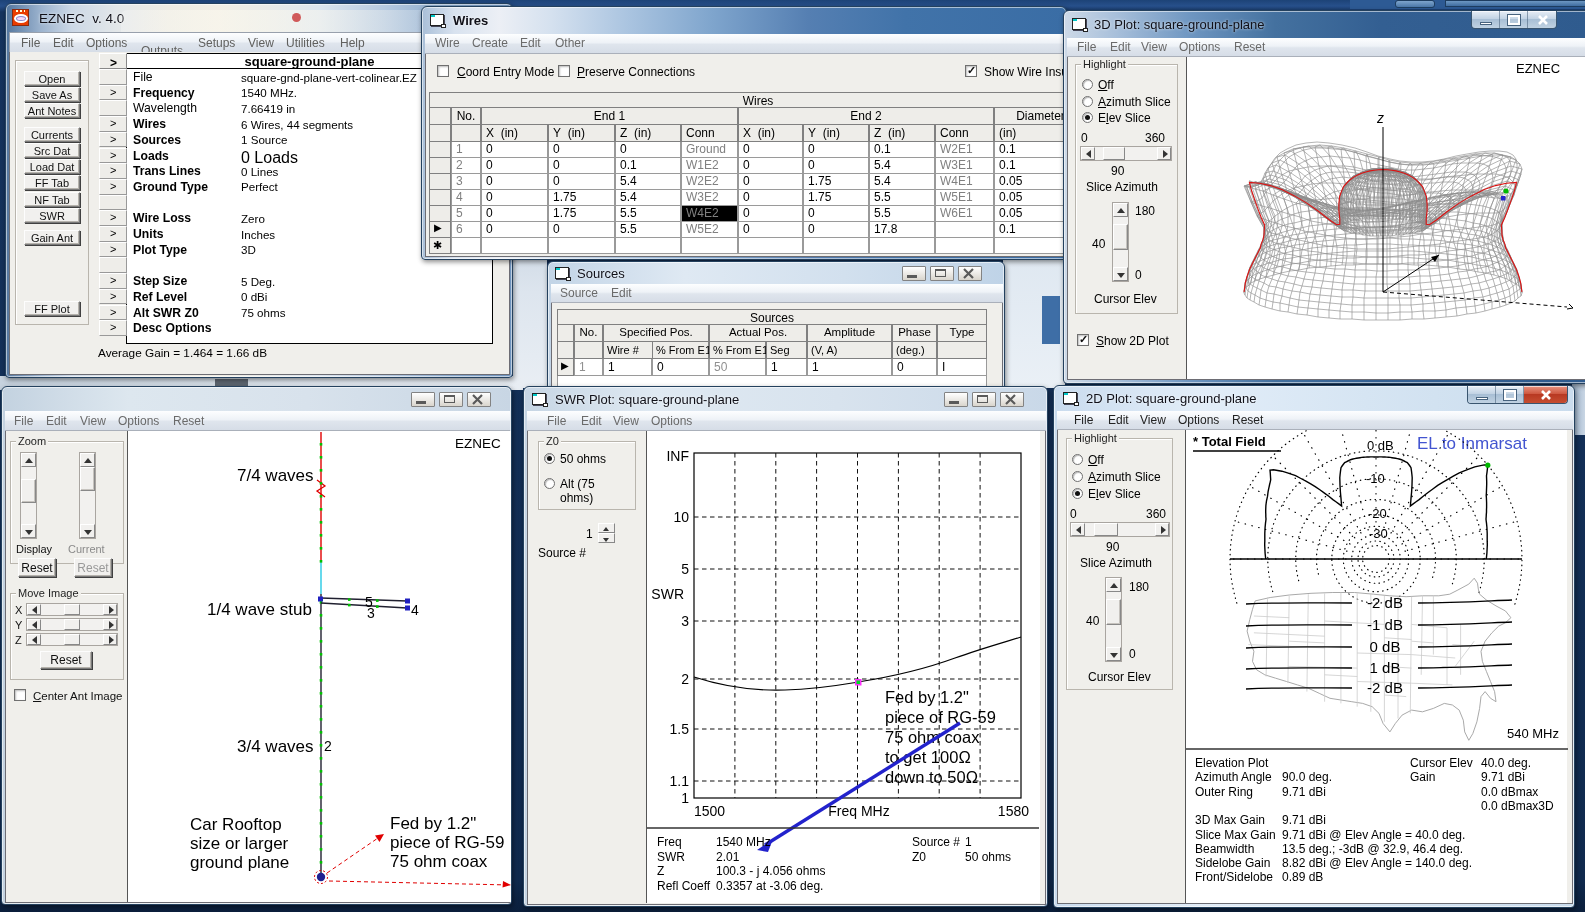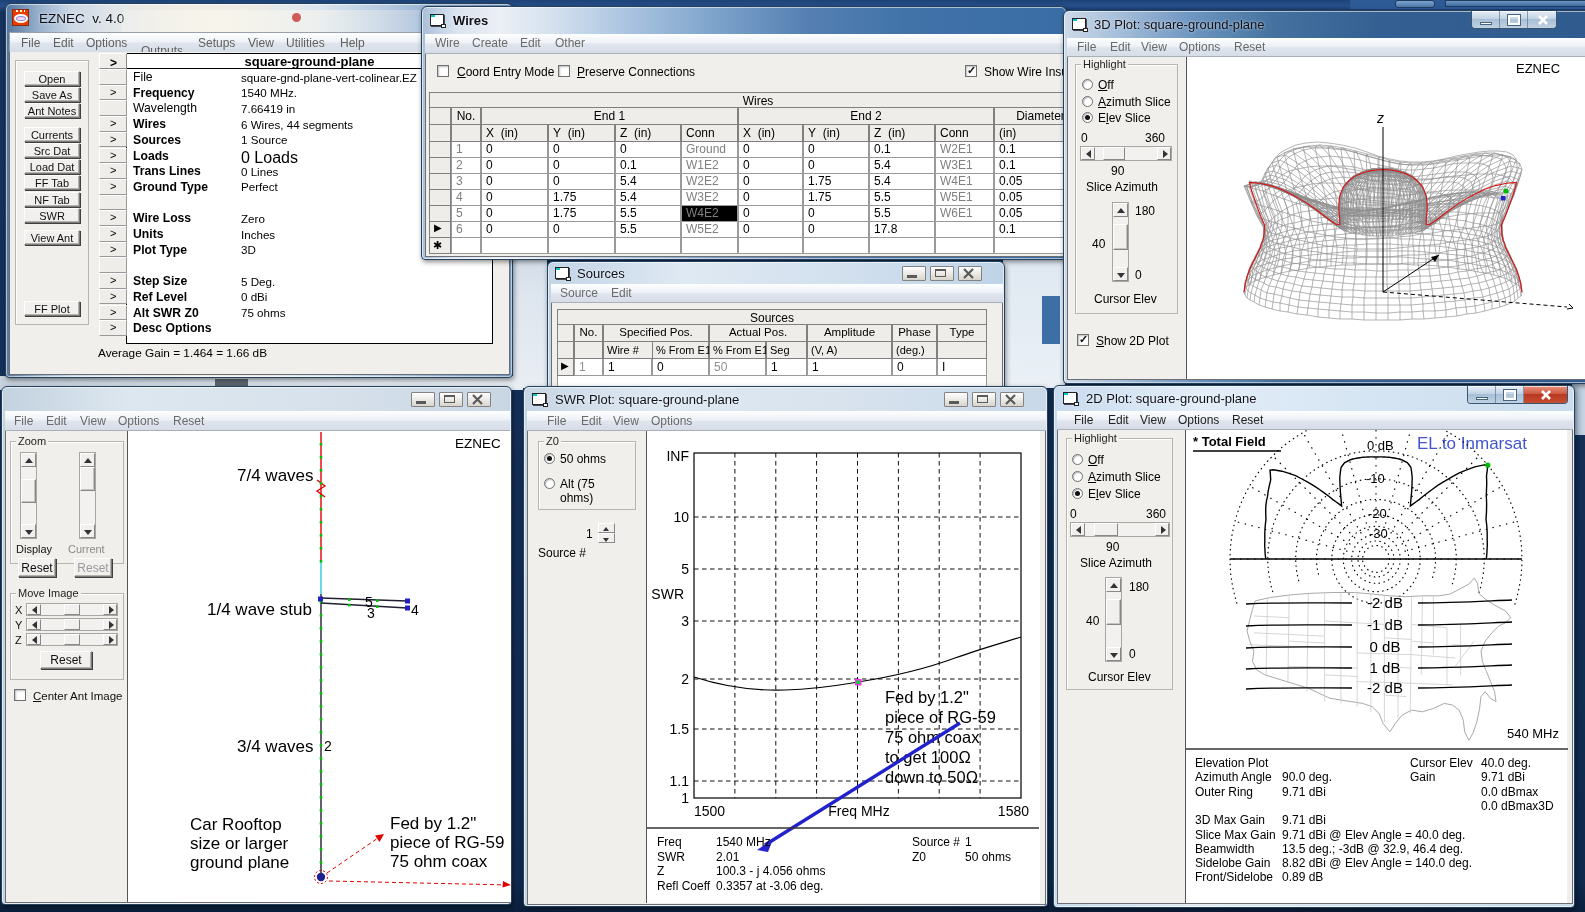--- a/index.html
+++ b/index.html
@@ -61,21 +61,21 @@
       <div class="gb" style="left:5px;top:8px;width:74px;height:265px;"></div>
       <div class="btn" style="left:14px;top:19px;width:56px;height:15px;line-height:14px;">Open</div>
       <div class="btn" style="left:14px;top:35px;width:56px;height:15px;line-height:14px;">Save As</div>
       <div class="btn" style="left:14px;top:51px;width:56px;height:15px;line-height:14px;">Ant Notes</div>
       <div class="btn" style="left:14px;top:74.5px;width:56px;height:15px;line-height:14px;">Currents</div>
       <div class="btn" style="left:14px;top:90.5px;width:56px;height:15px;line-height:14px;">Src Dat</div>
       <div class="btn" style="left:14px;top:107px;width:56px;height:15px;line-height:14px;">Load Dat</div>
       <div class="btn" style="left:14px;top:123px;width:56px;height:15px;line-height:14px;">FF Tab</div>
       <div class="btn" style="left:14px;top:139.5px;width:56px;height:15px;line-height:14px;">NF Tab</div>
       <div class="btn" style="left:14px;top:155.5px;width:56px;height:15px;line-height:14px;">SWR</div>
-      <div class="btn" style="left:14px;top:178px;width:56px;height:15px;line-height:14px;">View Ant</div>
+      <div class="btn" style="left:14px;top:178px;width:56px;height:15px;line-height:14px;">Gain Ant</div>
       <div class="btn" style="left:14px;top:249px;width:56px;height:15px;line-height:14px;">FF Plot</div>
       <div class="abs" style="left:116px;top:1px;width:367px;height:291px;background:#fff;border:1px solid #000;"></div>
       <div class="abs" style="left:89px;top:1px;width:28px;height:16px;background:#eeede9;border:1px solid #888;border-top-color:#fff;border-left-color:#fff;">
         <span style="position:absolute;left:10px;top:2px;font-size:12px;font-weight:bold;">&gt;</span>
       </div>
       <div class="abs" style="left:117px;top:1px;width:365px;height:16px;border-bottom:1px solid #000;text-align:center;font-size:13px;font-weight:bold;padding-top:1px;">square-ground-plane</div>
       <div class="abs" style="left:89px;top:17px;width:28px;height:15.7px;background:#eeede9;border:1px solid #999;border-top-color:#fff;border-left-color:#fff;"></div>
       <span class="wtxt" style="left:123px;top:18px;font-size:12.2px;font-weight:normal;">File</span>
       <span class="wtxt" style="left:231px;top:18.5px;font-size:11.6px;">square-gnd-plane-vert-colinear.EZ</span>
       <div class="abs" style="left:89px;top:32.7px;width:28px;height:15.7px;background:#eeede9;border:1px solid #999;border-top-color:#fff;border-left-color:#fff;">

